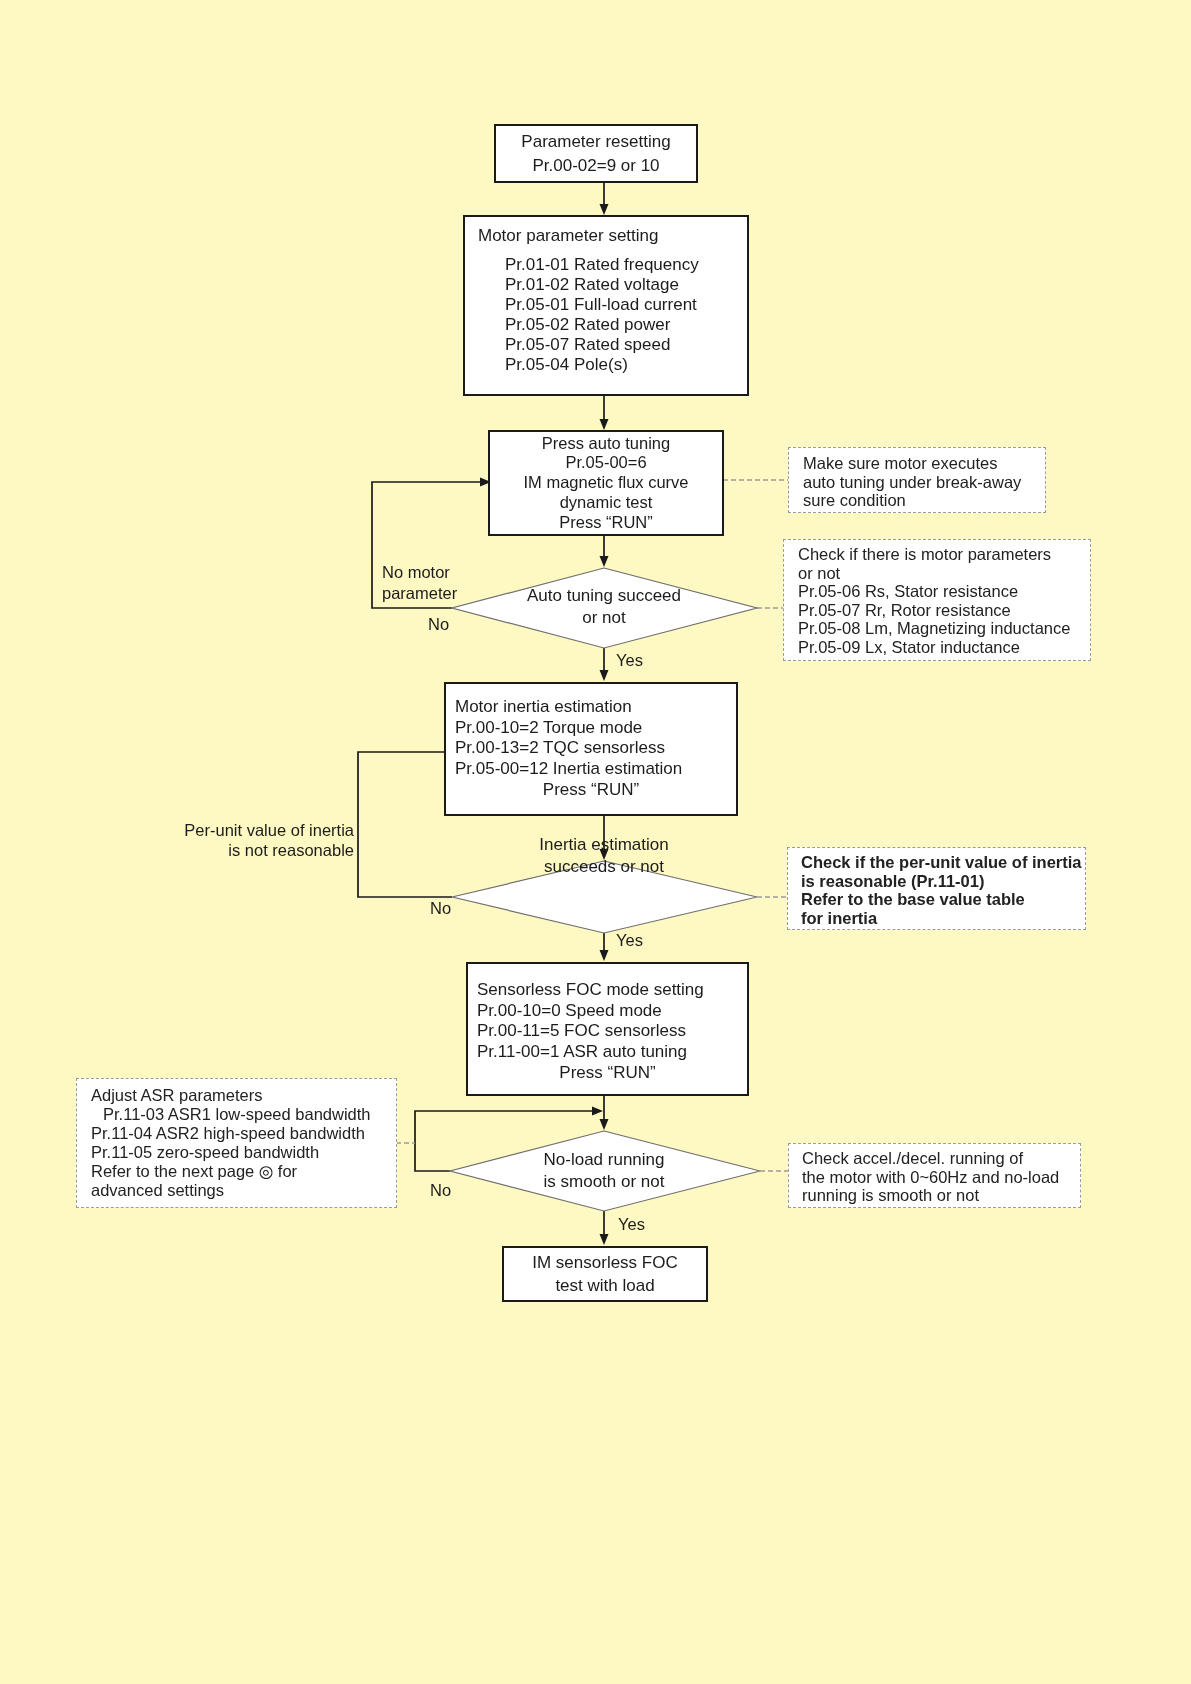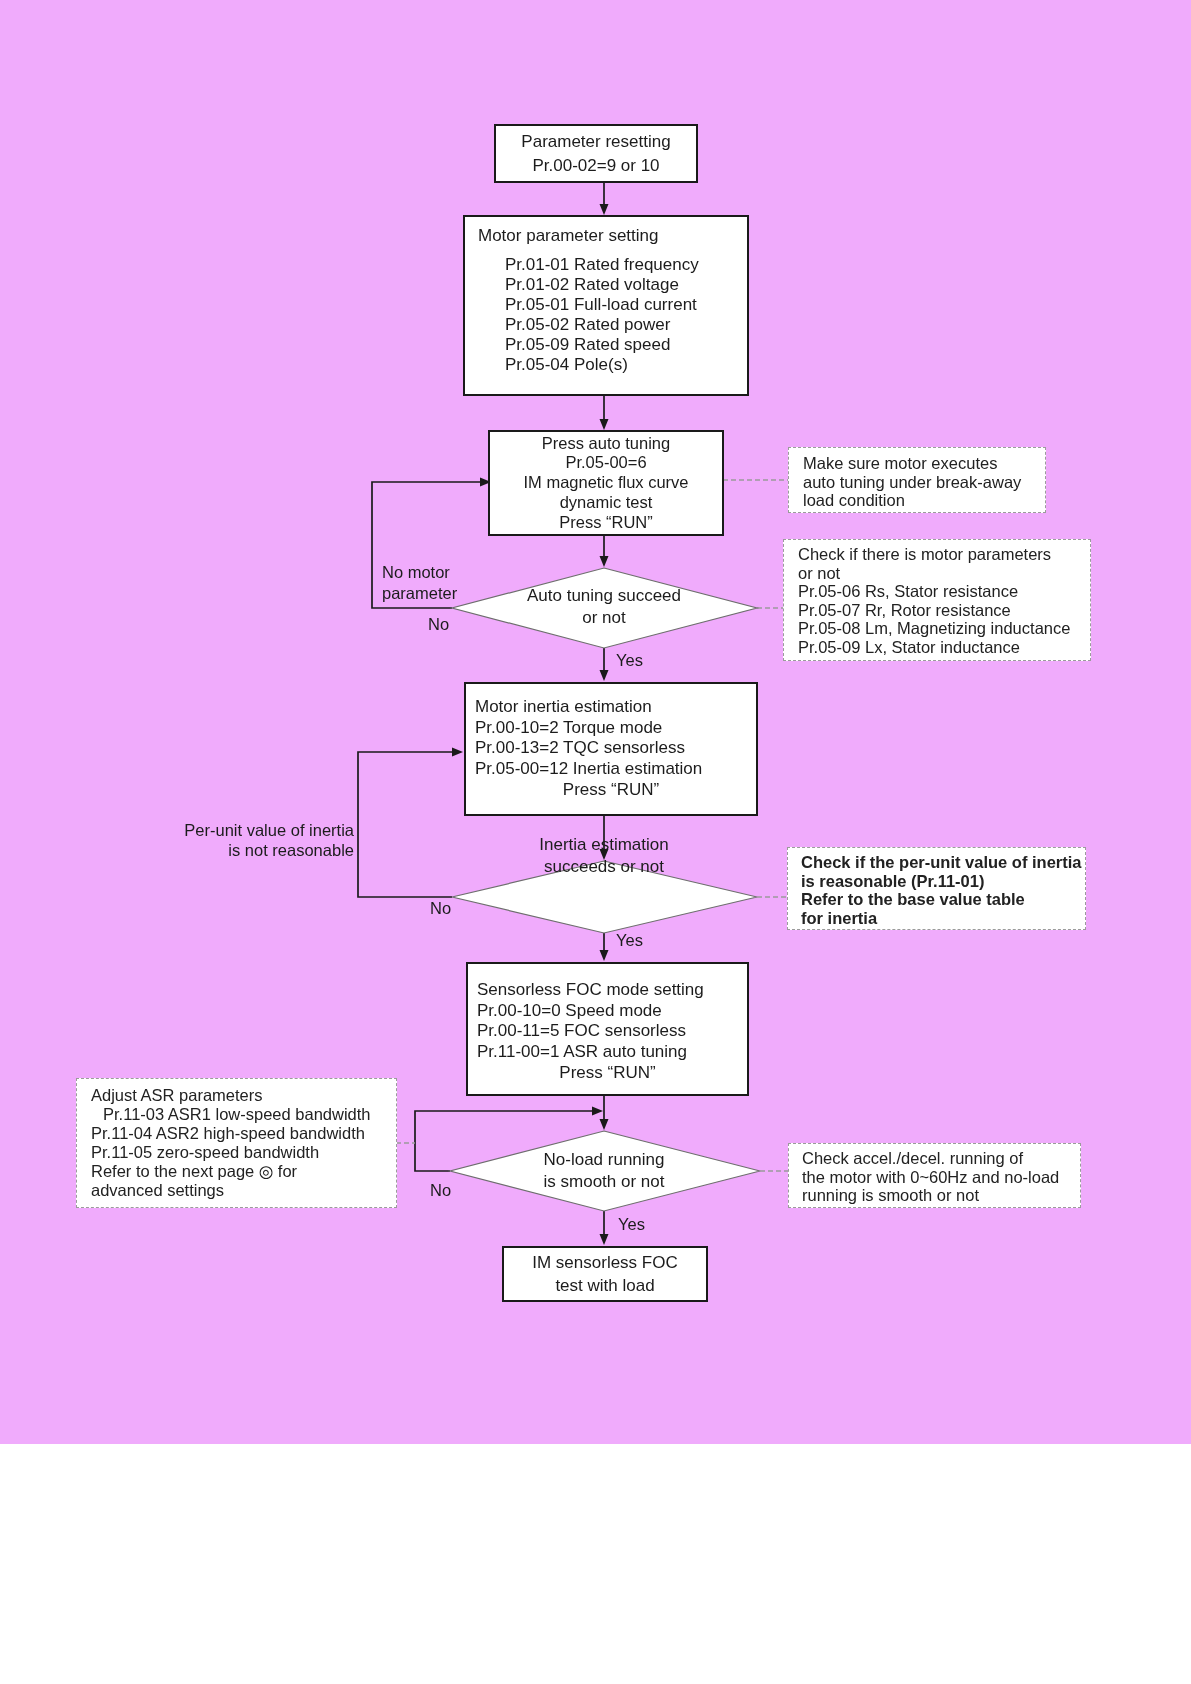--- a/index.html
+++ b/index.html
@@ -1,17 +1,17 @@
 <!DOCTYPE html>
 <html><head>
 <meta charset="utf-8">
 <style>
   html,body{margin:0;padding:0;background:#fff;}
   #canvas{
-    position:relative;width:1191px;height:1444px;background:#f0abfc;
+    position:relative;width:1191px;height:1684px;background:#fef9c3;
     font-family:"Liberation Sans","DejaVu Sans",sans-serif;color:#1c1c1c;
     overflow:hidden;
   }
   #wires{position:absolute;left:0;top:0;width:1191px;height:1684px;}
   .box{
     position:absolute;box-sizing:border-box;background:#fff;
     border:2px solid #1a1a1a;font-size:17px;
   }
   .box.center{display:flex;flex-direction:column;align-items:center;justify-content:center;text-align:center;}
   .note{
@@ -78,33 +78,33 @@
     <div>Parameter resetting</div>
     <div>Pr.00-02=9 or 10</div>
   </div>
 
   <div class="box" style="left:463px;top:215px;width:286px;height:181px;padding:8px 0 0 13px;">
     <div class="b2-title">Motor parameter setting</div>
     <div class="b2-item">Pr.01-01 Rated frequency</div>
     <div class="b2-item">Pr.01-02 Rated voltage</div>
     <div class="b2-item">Pr.05-01 Full-load current</div>
     <div class="b2-item">Pr.05-02 Rated power</div>
-    <div class="b2-item">Pr.05-09 Rated speed</div>
+    <div class="b2-item">Pr.05-07 Rated speed</div>
     <div class="b2-item">Pr.05-04 Pole(s)</div>
   </div>
 
   <div class="box center" style="left:488px;top:430px;width:236px;height:106px;line-height:19.8px;font-size:16.5px;">
     <div>Press auto tuning</div>
     <div>Pr.05-00=6</div>
     <div>IM magnetic flux curve</div>
     <div>dynamic test</div>
     <div>Press “RUN”</div>
   </div>
 
-  <div class="box" style="left:464px;top:682px;width:294px;height:134px;padding:13px 0 0 0;">
+  <div class="box" style="left:444px;top:682px;width:294px;height:134px;padding:13px 0 0 0;">
     <div class="grp" style="padding-left:9px;">
       <div class="ln">Motor inertia estimation</div>
       <div class="ln">Pr.00-10=2 Torque mode</div>
       <div class="ln">Pr.00-13=2 TQC sensorless</div>
       <div class="ln">Pr.05-00=12 Inertia estimation</div>
     </div>
     <div class="press">Press “RUN”</div>
   </div>
 
   <div class="box" style="left:466px;top:962px;width:283px;height:134px;padding:16px 0 0 0;">
@@ -131,21 +131,21 @@
     <div>succeeds or not</div>
   </div>
   <div class="dtext" style="left:472px;top:1149px;width:264px;">
     <div>No-load running</div>
     <div>is smooth or not</div>
   </div>
 
   <div class="note" style="left:788px;top:447px;width:258px;height:66px;padding:6px 0 0 14px;">
     <div class="ln">Make sure motor executes</div>
     <div class="ln">auto tuning under break-away</div>
-    <div class="ln">load condition</div>
+    <div class="ln">sure condition</div>
   </div>
 
   <div class="note" style="left:783px;top:539px;width:308px;height:122px;padding:5px 0 0 14px;">
     <div class="ln">Check if there is motor parameters</div>
     <div class="ln">or not</div>
     <div class="ln">Pr.05-06 Rs, Stator resistance</div>
     <div class="ln">Pr.05-07 Rr, Rotor resistance</div>
     <div class="ln">Pr.05-08 Lm, Magnetizing inductance</div>
     <div class="ln">Pr.05-09 Lx, Stator inductance</div>
   </div>

